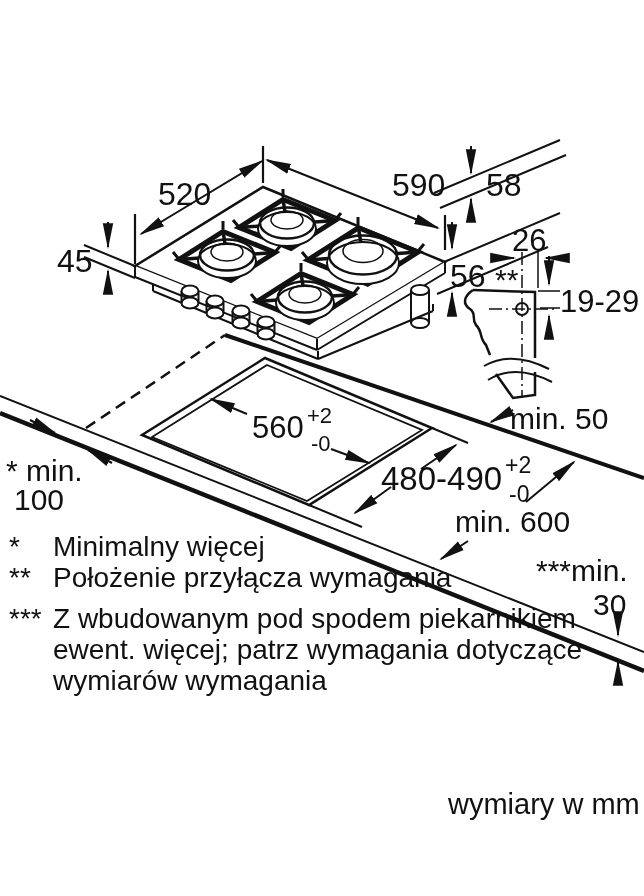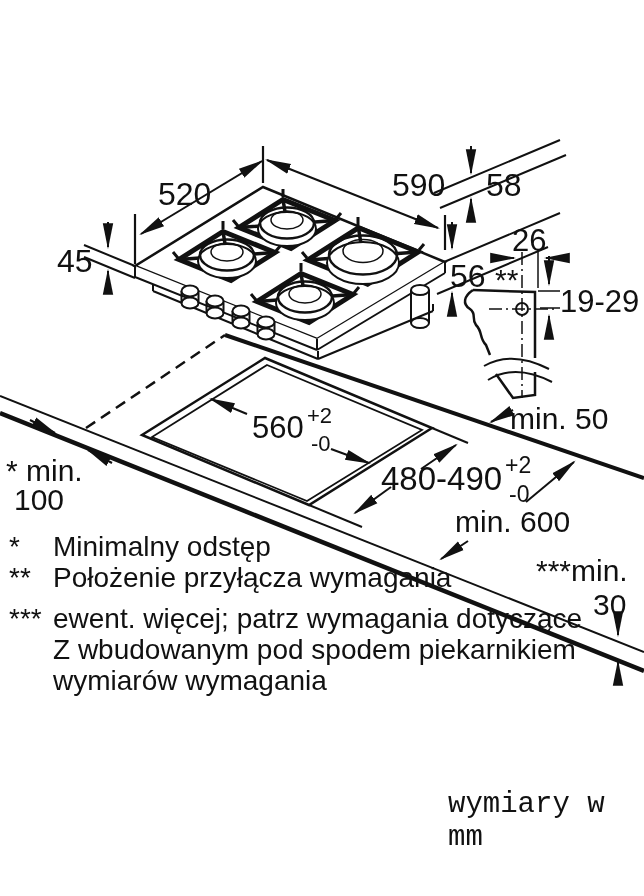--- a/index.html
+++ b/index.html
@@ -17,21 +17,21 @@
   .lbl{font-size:32px;}
   .lbl31{font-size:31px;}
   .lbl30{font-size:30px;}
   .lbl33{font-size:33px;}
   .tol{font-size:22px;}
   .tol23{font-size:23px;}
   .footnotes{position:absolute;left:9px;top:531px;width:620px;font-size:28px;line-height:31px;}
   .fn{display:flex;}
   .fn-marker{width:44px;flex:0 0 44px;}
   .fn3{margin-top:10px;}
-  .units{position:absolute;left:448px;top:788px;font-size:29px;font-family:Liberation Mono, monospace;}
+  .units{position:absolute;left:448px;top:788px;font-size:29px;}
 </style>
 </head>
 <body>
 
 <div class="stage">
 
 <svg width="644" height="896" viewBox="0 0 644 896">
   <defs>
     <marker id="ah" viewBox="0 0 12 6" refX="11" refY="3" markerWidth="13" markerHeight="7" orient="auto-start-reverse">
       <path d="M0,0.6 L12,3 L0,5.4 Z" fill="#111"></path>
@@ -230,34 +230,34 @@
     <line class="dim" x1="618" y1="681" x2="618" y2="662" marker-end="url(#ah)"></line>
     <text class="lbl30" x="536" y="581">***min.</text>
     <text class="lbl30" x="593" y="615">30</text>
   </g>
 </svg>
 
 <div class="footnotes">
   <div class="fn">
     <span class="fn-marker">*</span>
     <span class="fn-text">
-      <div>Minimalny odstęp</div>
+      <div>Minimalny więcej</div>
     </span>
   </div>
   <div class="fn">
     <span class="fn-marker">**</span>
     <span class="fn-text">
       <div>Położenie przyłącza wymagania</div>
     </span>
   </div>
   <div class="fn fn3">
     <span class="fn-marker">***</span>
     <span class="fn-text">
+      <div>Z wbudowanym pod spodem piekarnikiem</div>
       <div>ewent. więcej; patrz wymagania dotyczące</div>
-      <div>Z wbudowanym pod spodem piekarnikiem</div>
       <div>wymiarów wymagania</div>
     </span>
   </div>
 </div>
 
 <div class="units">wymiary w mm</div>
 
 </div>
 
 </body></html>

